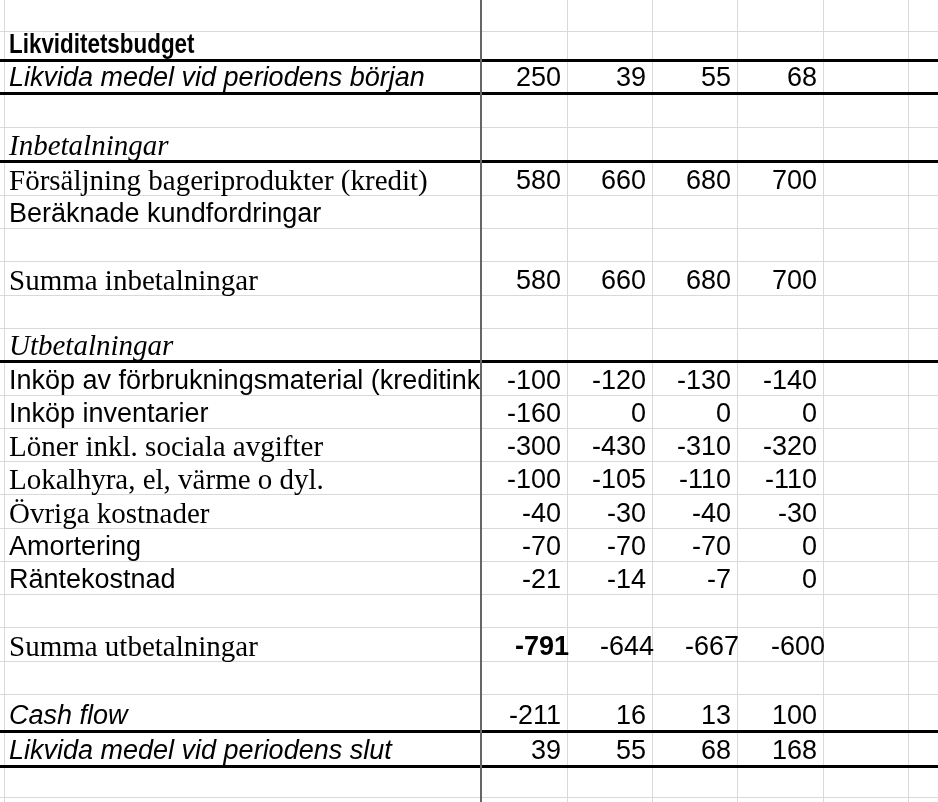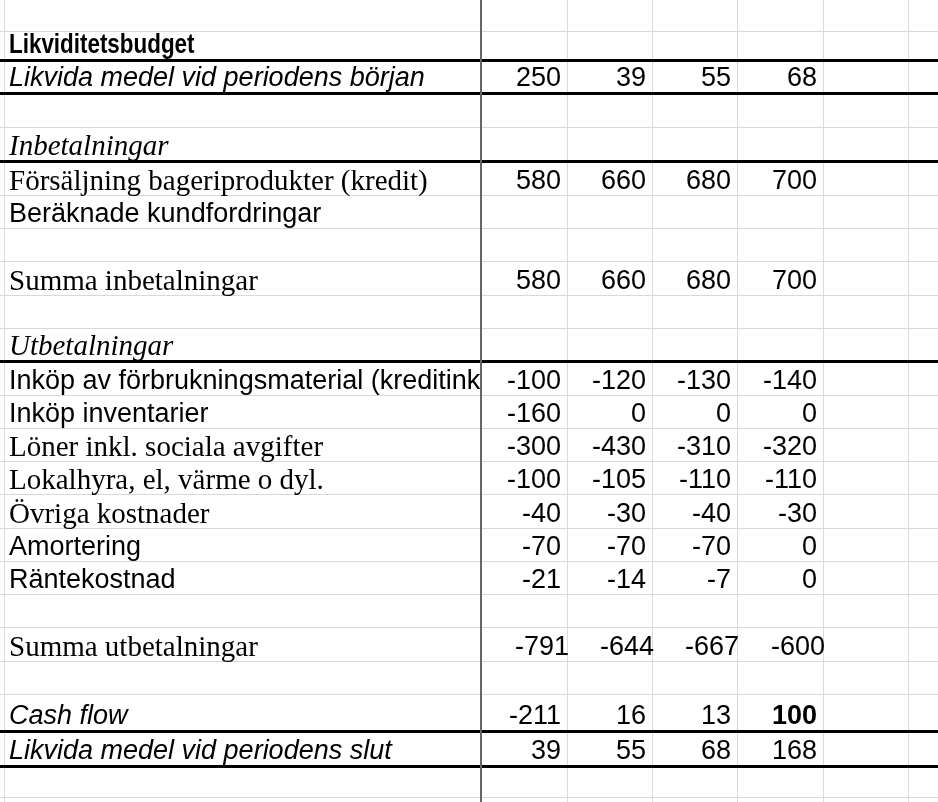--- a/index.html
+++ b/index.html
@@ -248,21 +248,21 @@
         <div class="cell num" style="width: 85px;"></div>
         <div class="cell num" style="width: 85px;"></div>
         <div class="cell num" style="width: 86px;"></div>
         <div class="cell num" style="width: 85px;"></div>
         <div class="cell fill"></div>
       </div>
       <div class="row bb-light" style="height: 34px;">
         <div class="cell label s-serif" style="width: 490px;">
           <span>Summa utbetalningar</span>
         </div>
-        <div class="cell num" style="width: 85px;">-791</div>
+        <div class="cell num" style="width: 85px; font-weight: bold;">-791</div>
         <div class="cell num" style="width: 85px;">-644</div>
         <div class="cell num" style="width: 85px;">-667</div>
         <div class="cell num" style="width: 86px;">-600</div>
         <div class="cell num" style="width: 85px;"></div>
         <div class="cell fill"></div>
       </div>
       <div class="row bb-light" style="height: 33px;">
         <div class="cell label s-sans" style="width: 482px;">
           <span></span>
         </div>
@@ -273,21 +273,21 @@
         <div class="cell num" style="width: 85px;"></div>
         <div class="cell fill"></div>
       </div>
       <div class="row bb-thick" style="height: 38px;">
         <div class="cell label s-sans-italic" style="width: 482px;">
           <span>Cash flow</span>
         </div>
         <div class="cell num" style="width: 85px;">-211</div>
         <div class="cell num" style="width: 85px;">16</div>
         <div class="cell num" style="width: 85px;">13</div>
-        <div class="cell num" style="width: 86px; font-weight: bold;">100</div>
+        <div class="cell num" style="width: 86px;">100</div>
         <div class="cell num" style="width: 85px;"></div>
         <div class="cell fill"></div>
       </div>
       <div class="row bb-thick" style="height: 35px;">
         <div class="cell label s-sans-italic" style="width: 482px;">
           <span>Likvida medel vid periodens slut</span>
         </div>
         <div class="cell num" style="width: 85px;">39</div>
         <div class="cell num" style="width: 85px;">55</div>
         <div class="cell num" style="width: 85px;">68</div>

